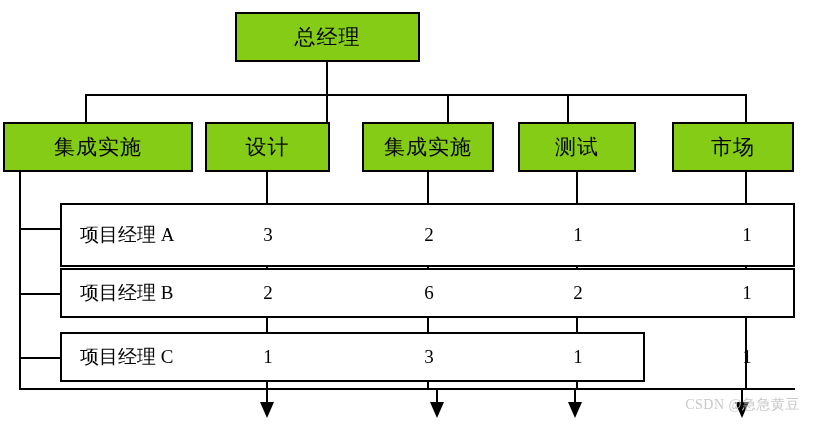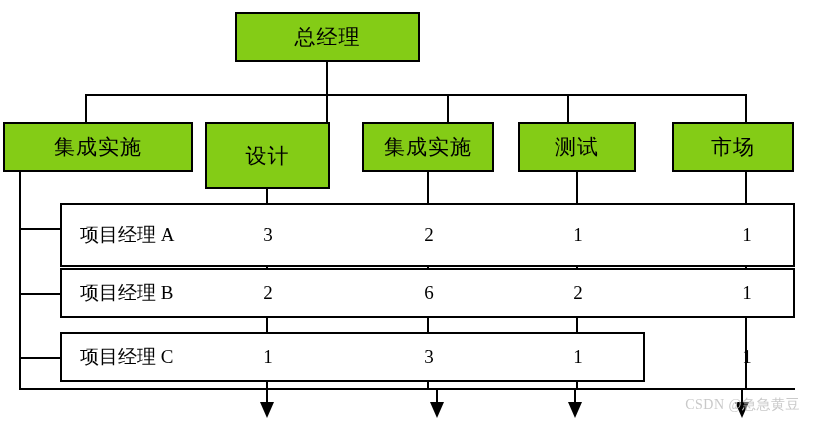--- a/index.html
+++ b/index.html
@@ -96,21 +96,21 @@
 
   <div class="line vline" style="left:85px; top:94px; height:28px;"></div>
   <div class="line vline" style="left:326px; top:94px; height:28px;"></div>
   <div class="line vline" style="left:447px; top:94px; height:28px;"></div>
   <div class="line vline" style="left:567px; top:94px; height:28px;"></div>
   <div class="line vline" style="left:745px; top:94px; height:28px;"></div>
 
   <div class="box" style="left:3px; top:122px; width:190px; height:50px;">
     <span>集成实施</span>
   </div>
-  <div class="box" style="left:205px; top:122px; width:125px; height:67px;">
+  <div class="box" style="left:205px; top:122px; width:125px; height:50px;">
     <span>设计</span>
   </div>
   <div class="box" style="left:362px; top:122px; width:132px; height:50px;">
     <span>集成实施</span>
   </div>
   <div class="box" style="left:518px; top:122px; width:118px; height:50px;">
     <span>测试</span>
   </div>
   <div class="box" style="left:672px; top:122px; width:122px; height:50px;">
     <span>市场</span>

